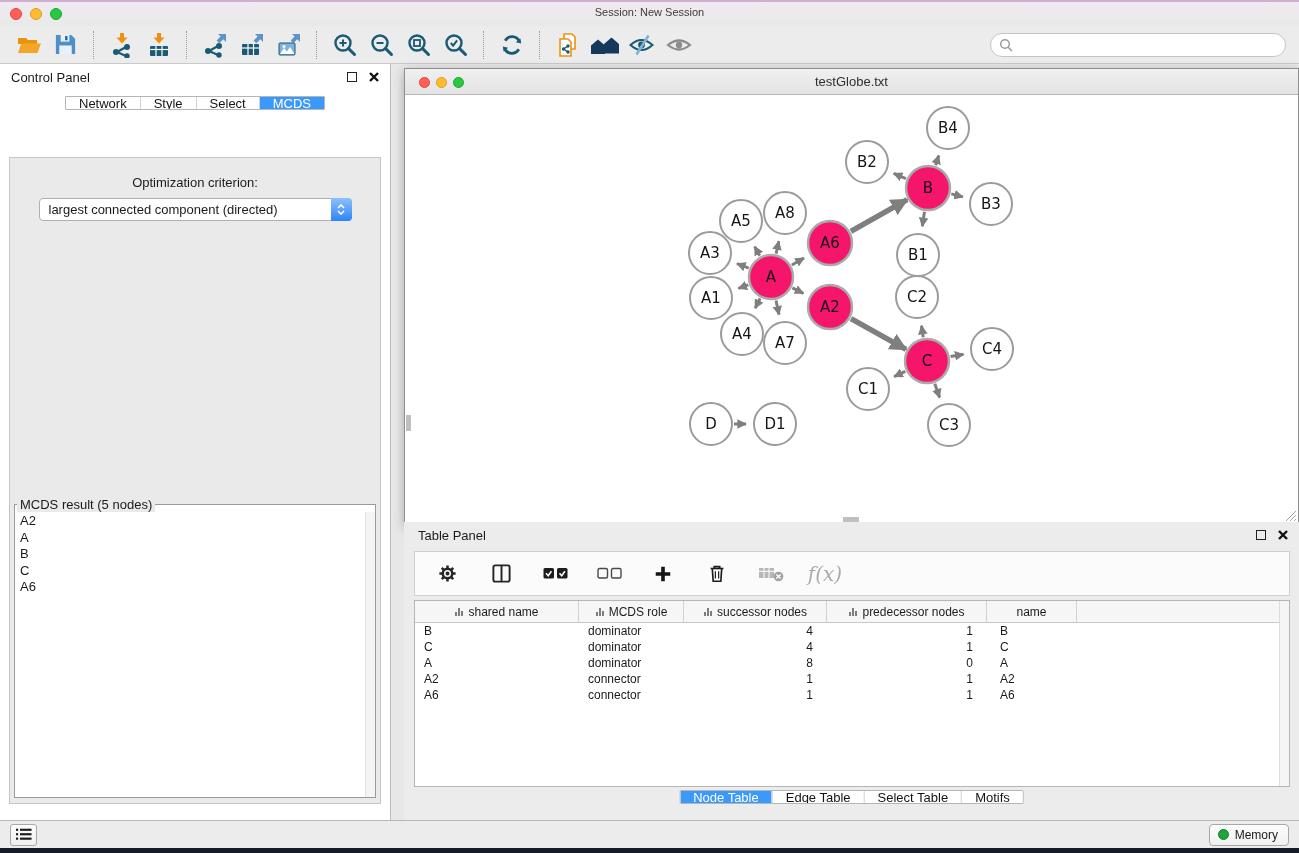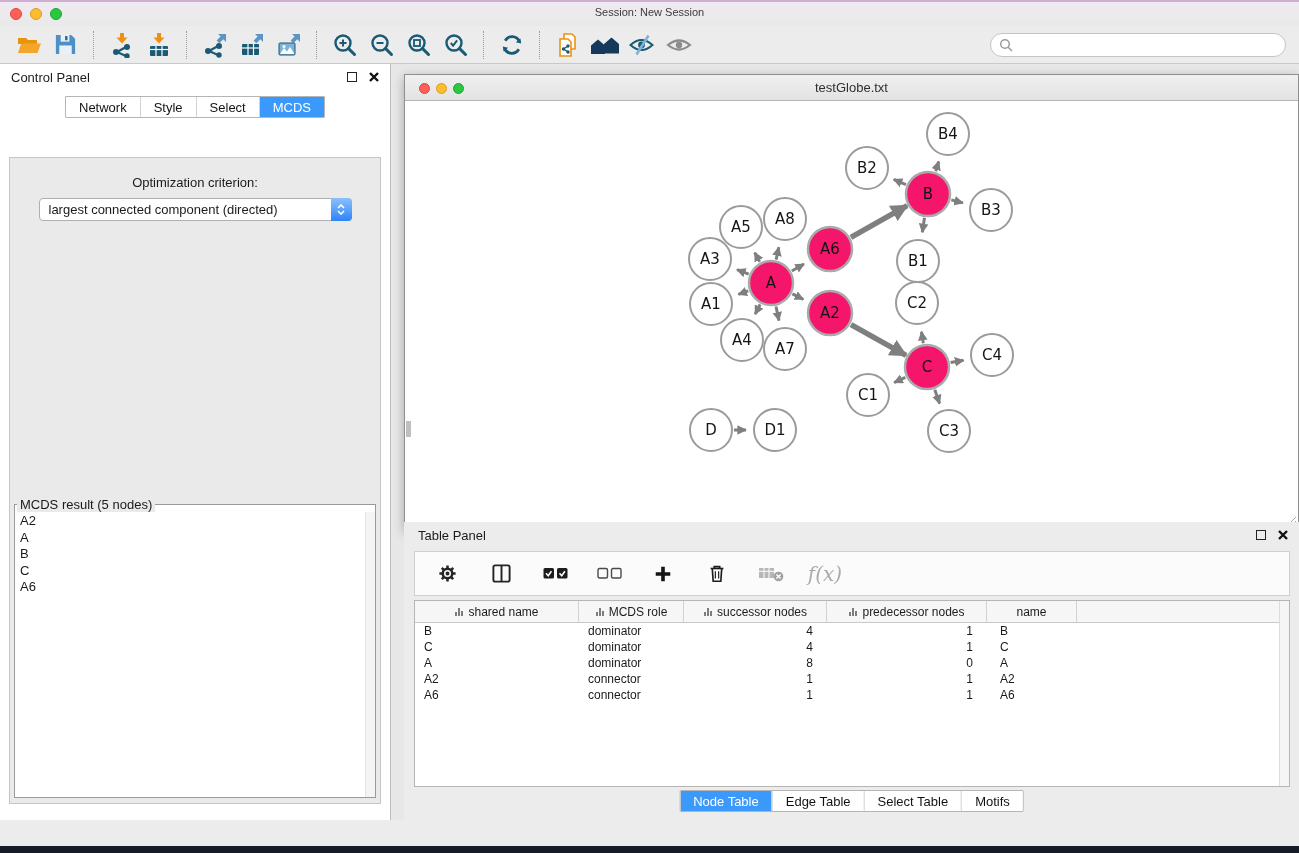--- a/index.html
+++ b/index.html
@@ -28,38 +28,38 @@
   .workspace { position:absolute; top:62px; left:0; right:0; height:756px; background:#e7e7e7; }
 
   
   .panel-header { height:26px; display:flex; align-items:center; padding:0 11px; font-size:13px; color:#1c1c1c; }
   .panel-header .spacer { flex:1; }
   .float-icon { width:10px; height:10px; border:1.5px solid #222; margin-right:12px; }
   .close-x { display:flex; }
 
   
   .control-panel { position:absolute; left:0; top:0; width:391px; height:756px; background:#ffffff; border-right:1px solid #bdbdbd; }
-  .seg-tabs { display:flex; background:#fff; border:1px solid #b5b5b5; border-radius:1px; overflow:hidden; height:22px; }
+  .seg-tabs { display:flex; background:#fff; border:1px solid #b5b5b5; border-radius:1px; overflow:hidden; height:14px; }
   .seg-tab { padding:0 13px; font-size:13px; display:flex; align-items:center; border-left:1px solid #d2d2d2; background:#fff; color:#141414; white-space:nowrap; }
   .seg-tab:first-child { border-left:none; }
   .seg-tab.selected { background:#3b99fc; color:#fff; }
   .cp-tabs-wrap { position:absolute; top:32px; left:50%; transform:translateX(-50%); }
   .cp-content { position:absolute; left:9px; right:9px; top:57px; bottom:16px; border:1px solid #c5c5c5; background:#eaeaea;margin-top:36px; }
   .opt-label { margin-top:17px; text-align:center; font-size:13px; }
   .dropdown { position:relative; width:313px; height:23px; margin:8px auto 0; background:#fff; border:1px solid #b0b0b0; border-radius:4px; display:flex; align-items:center; padding:0 26px 0 9px; font-size:13px; white-space:nowrap; }
   .stepper { position:absolute; right:-1px; top:-1px; bottom:-1px; width:21px; border-radius:0 4px 4px 0; background:linear-gradient(#8bc0fd,#2e84f8); display:flex; flex-direction:column; align-items:center; justify-content:center; gap:1px; }
   .btn-row { display:flex; justify-content:center; gap:15px; margin-top:12px; }
   .push-btn { height:23px; padding:0 15px; font-size:13px; font-family:inherit; color:#111; border:1px solid #b3b3b3; border-radius:6px; background:linear-gradient(#ffffff,#f1f1f1); display:flex; align-items:center; }
   fieldset.result-box { position:absolute; left:4px; right:4px; top:339px; bottom:5px; border:1px solid #9a9a9a; background:#fff; }
   fieldset.result-box legend { font-size:13px; background:#eaeaea; padding:0 3px; margin-left:2px; }
   .result-items { padding:1px 16px 0 5px; font-size:13px; line-height:16.5px; }
   .result-scroll { position:absolute; top:0; right:0; bottom:0; width:10px; background:#f4f4f4; border-left:1px solid #e2e2e2; }
 
   
-  .net-window { position:absolute; left:404px; top:10px; width:895px; height:456px; background:#fff; border:1px solid #8f8f8f; box-shadow:0 3px 10px rgba(0,0,0,.28); }
+  .net-window { position:absolute; left:404px; top:4px; width:895px; height:456px; background:#fff; border:1px solid #8f8f8f; box-shadow:0 3px 10px rgba(0,0,0,.28); }
   .net-titlebar { position:absolute; top:0; left:0; right:0; height:26px; background:linear-gradient(#f0f0f0,#e3e3e3); border-bottom:1px solid #b5b5b5; }
   .net-titlebar .lights { top:8px; left:14px; gap:6px; }
   .net-titlebar .light { width:11px; height:11px; }
   .net-title { position:absolute; left:0; right:0; top:5px; text-align:center; font-size:13px; color:#2f2f2f; }
   .net-canvas { position:absolute; top:26px; left:0; right:0; bottom:0; }
   svg.graph text { font-family:"DejaVu Sans","Liberation Sans",sans-serif; font-size:15px; fill:#151515; }
   .v-nub { position:absolute; left:1px; top:346px; width:5px; height:16px; background:#bfbfbf; }
   .h-nub { position:absolute; left:438px; bottom:1px; width:16px; height:5px; background:#bfbfbf; }
   .resize-grip { position:absolute; right:1px; bottom:1px; }
 
@@ -605,14 +605,32 @@
             <div class="seg-tab selected">Node Table</div>
             <div class="seg-tab">Edge Table</div>
             <div class="seg-tab">Select Table</div>
             <div class="seg-tab">Motifs</div>
           </div>
       </div>
     </div>
 
   </div>
 
+  <div class="statusbar">
+    <span class="list-btn">
+      <svg width="16" height="13" viewBox="0 0 18 14">
+          <g fill="#1c1c1c">
+            <rect x="0" y="0.5" width="2.4" height="2.4"></rect>
+            <rect x="4.5" y="0.5" width="13" height="2.4"></rect>
+            <rect x="0" y="5.5" width="2.4" height="2.4"></rect>
+            <rect x="4.5" y="5.5" width="13" height="2.4"></rect>
+            <rect x="0" y="10.5" width="2.4" height="2.4"></rect>
+            <rect x="4.5" y="10.5" width="13" height="2.4"></rect>
+          </g>
+        </svg>
+    </span>
+    <span class="memory-btn">
+      <span class="mem-dot"></span>
+      <span>Memory</span>
+    </span>
+  </div>
 
 </div>
 
 </body></html>

